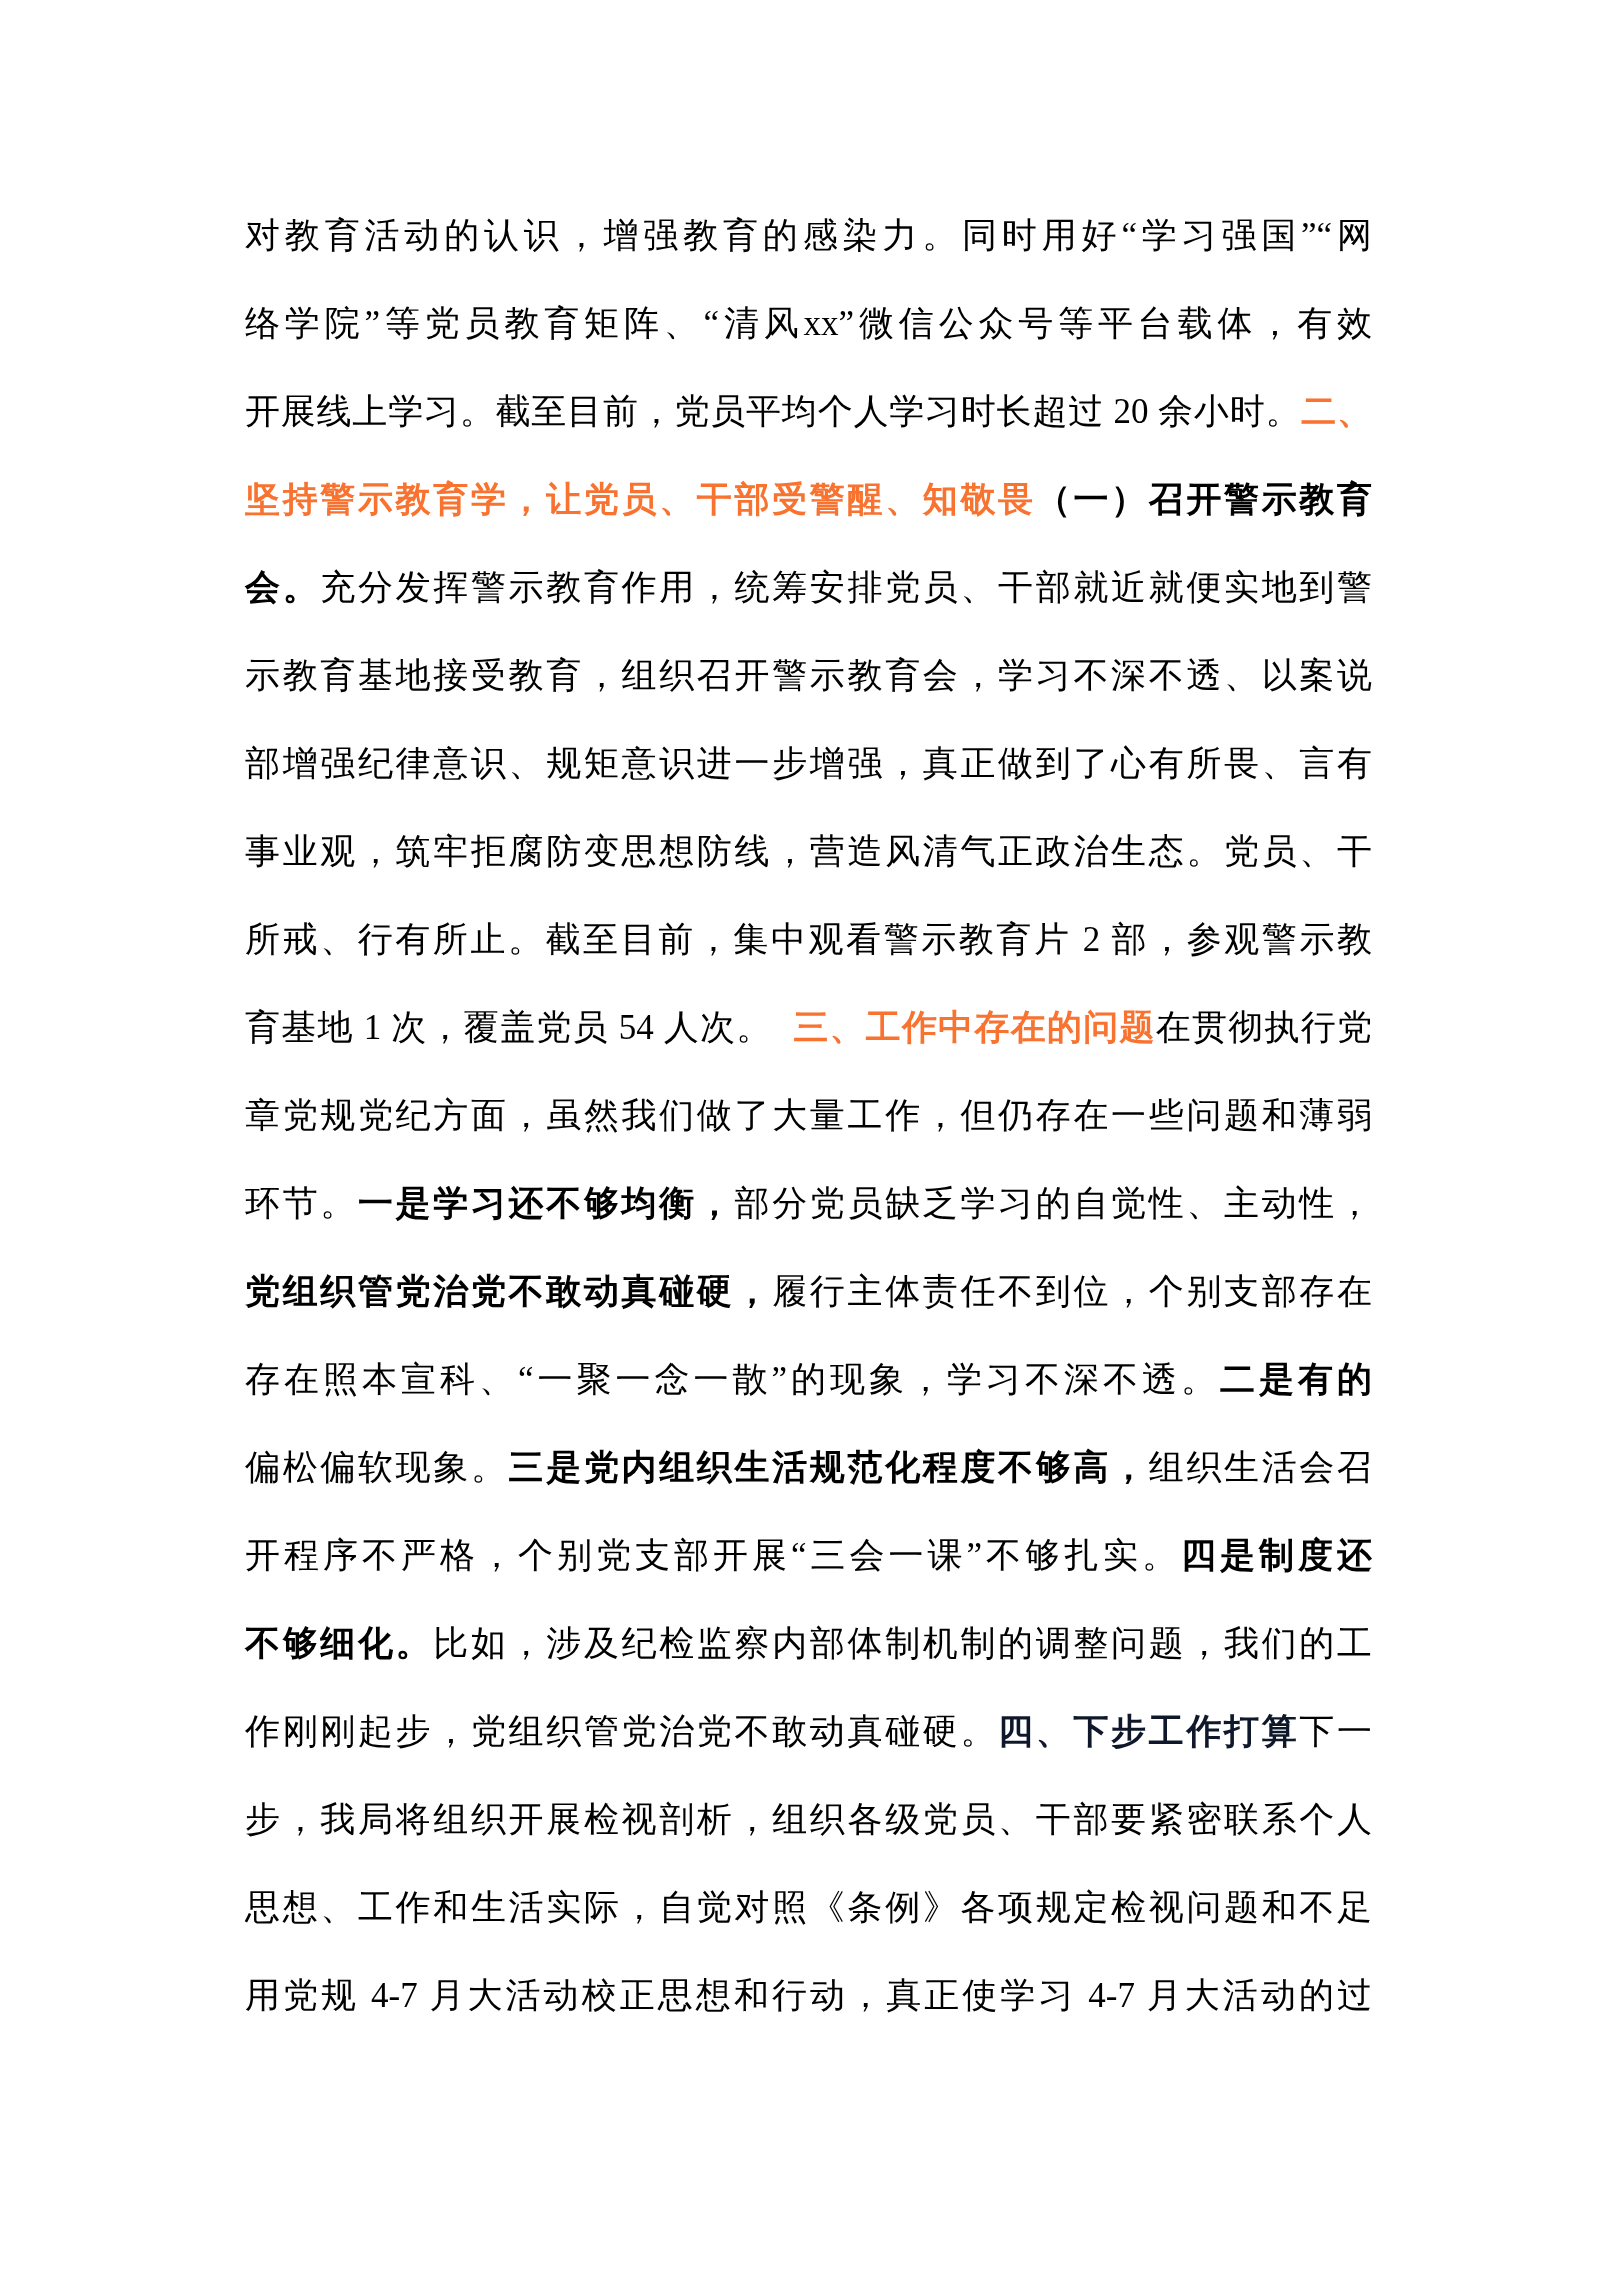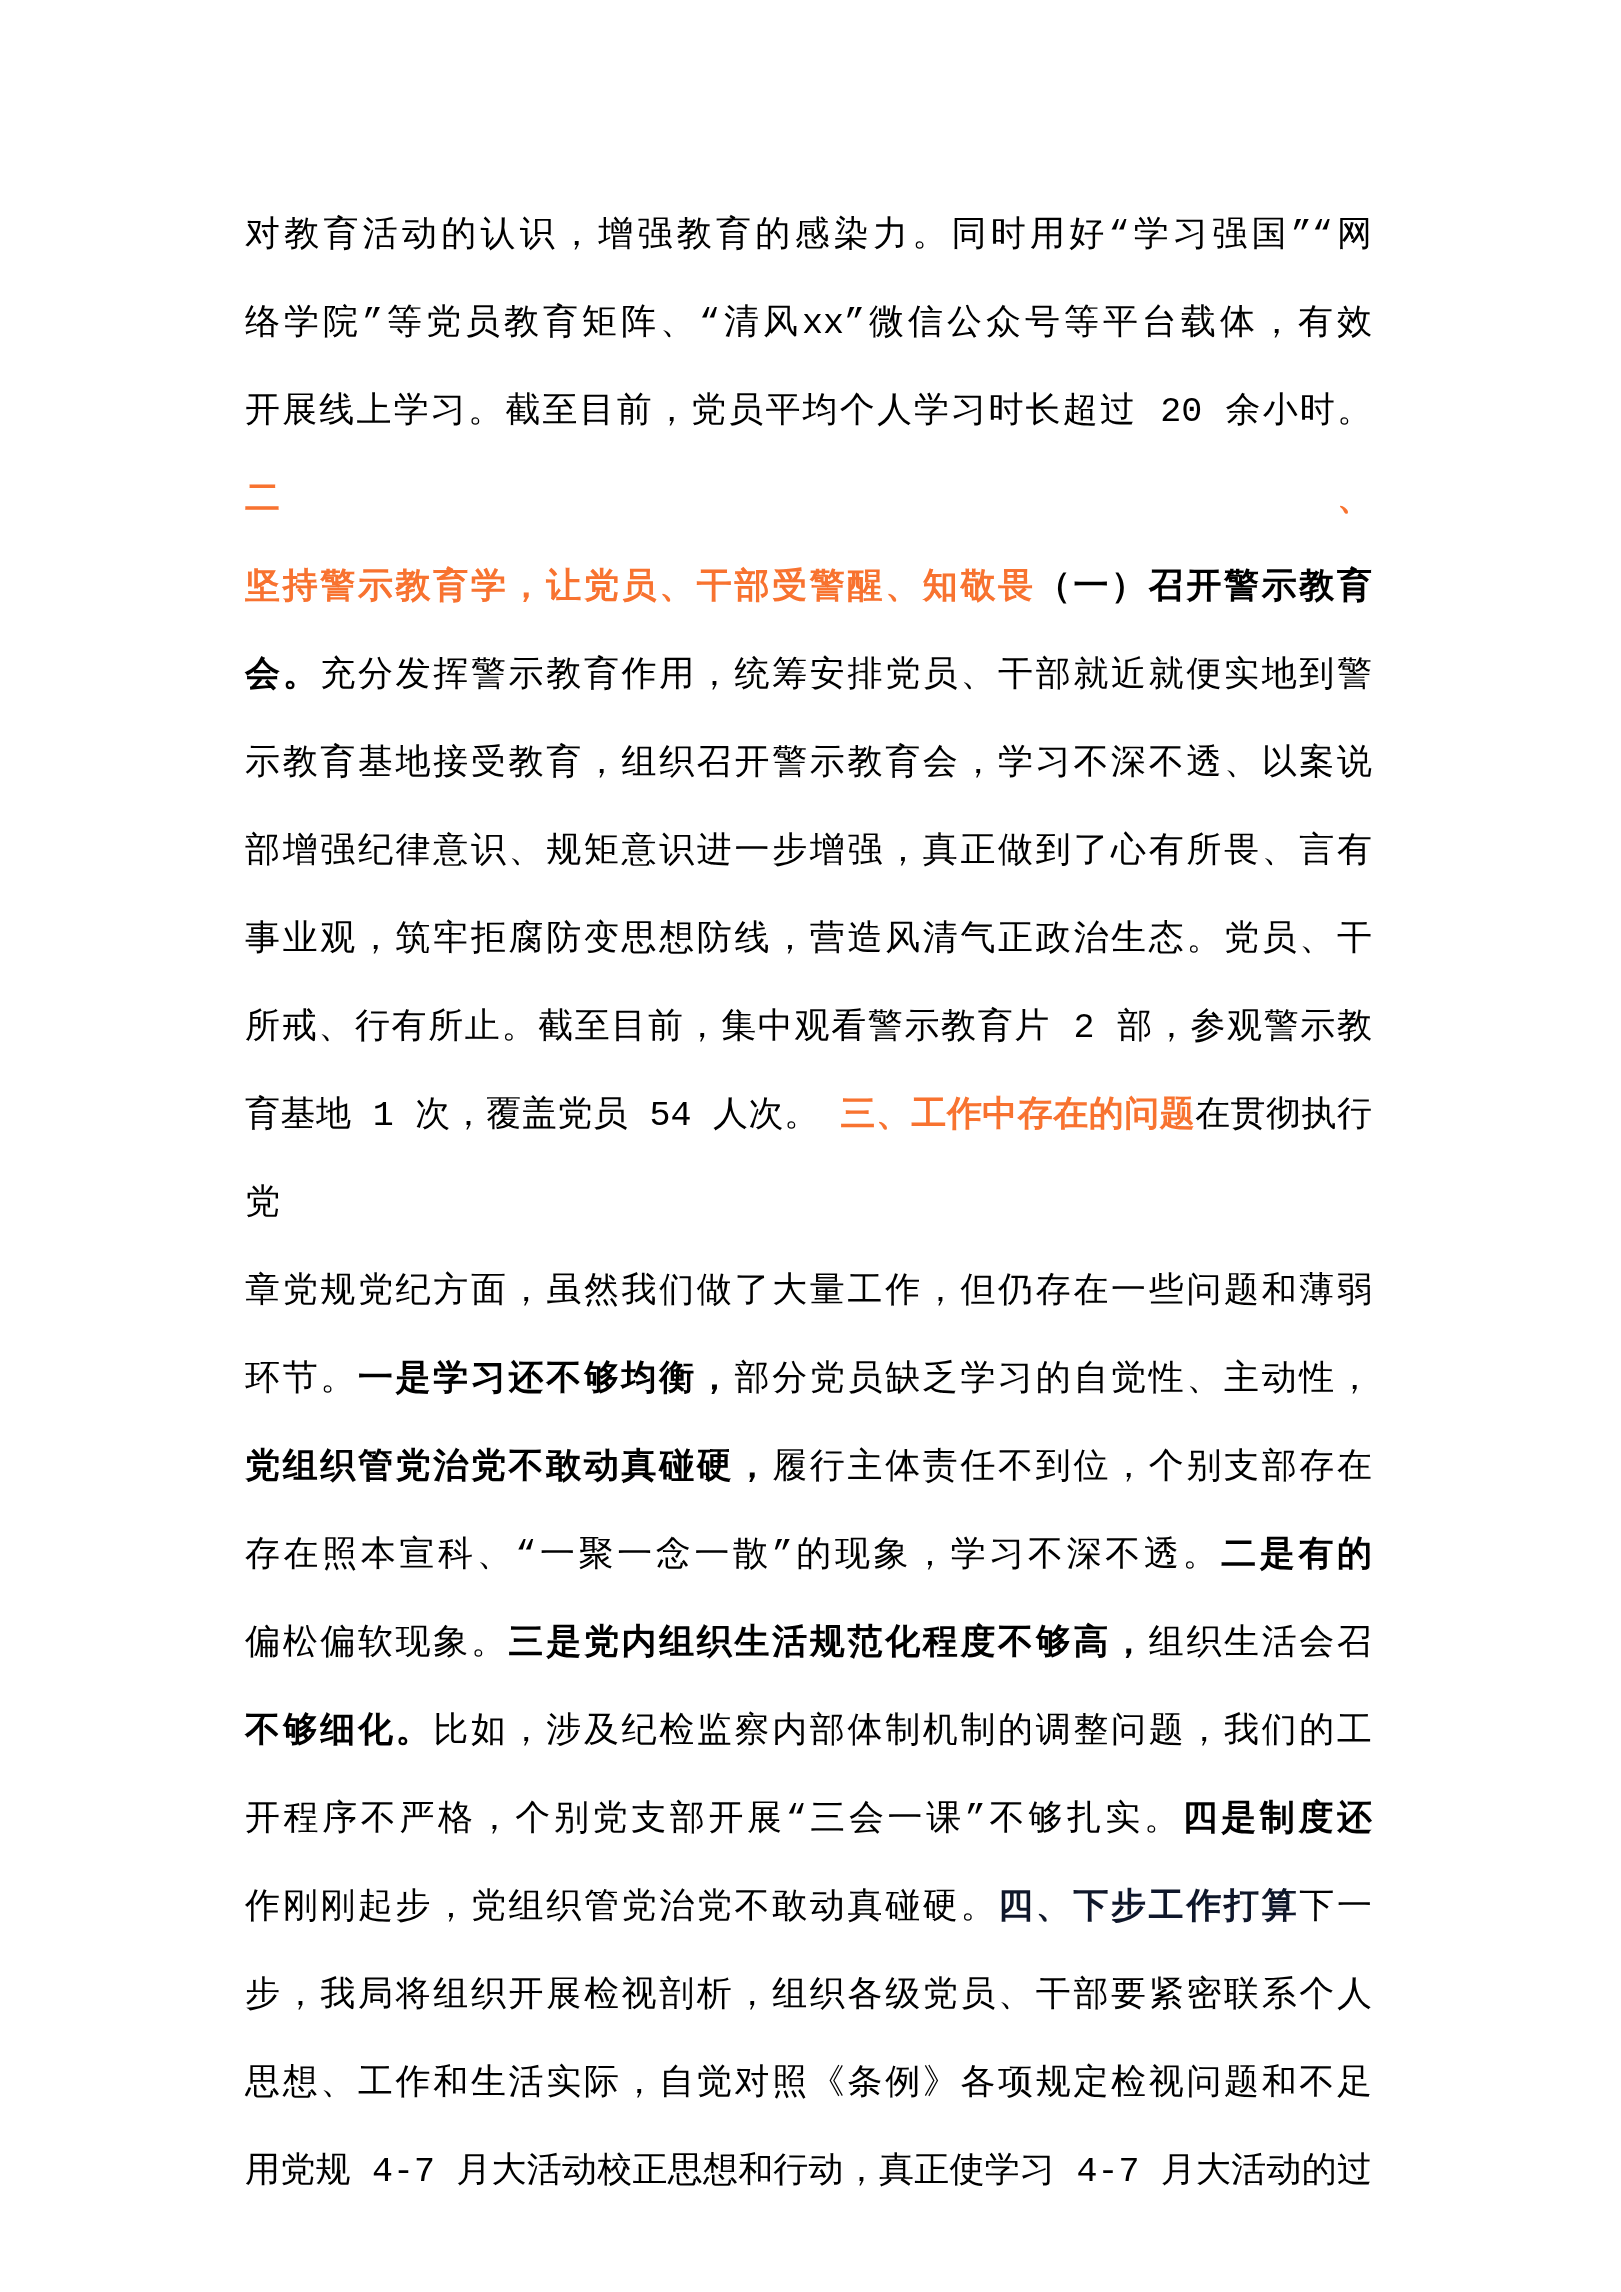--- a/index.html
+++ b/index.html
@@ -6,21 +6,21 @@
     margin: 0;
     padding: 0;
     background: #ffffff;
   }
   .page {
     position: relative;
     width: 1422px;
     height: 2293px;
     background: #ffffff;
     overflow: hidden;
-    font-family: Liberation Mono, monospace;
+    font-family: Liberation Serif, serif;
   }
   .doc {
     position: absolute;
     left: 245px;
     top: 192px;
     width: 1127px;
     color: #000000;
     font-size: 35px;
     line-height: 88px;
     font-weight: 400;
@@ -47,21 +47,21 @@
       <div class="line"><span class="run regular">示教育基地接受教育，组织召开警示教育会，学习不深不透、以案说</span></div>
       <div class="line"><span class="run regular">部增强纪律意识、规矩意识进一步增强，真正做到了心有所畏、言有</span></div>
       <div class="line"><span class="run regular">事业观，筑牢拒腐防变思想防线，营造风清气正政治生态。党员、干</span></div>
       <div class="line"><span class="run regular">所戒、行有所止。截至目前，集中观看警示教育片 2 部，参观警示教</span></div>
       <div class="line"><span class="run regular">育基地 1 次，覆盖党员 54 人次。</span><span class="run orange-bold" style="color: rgb(248, 115, 48); margin-left: 21px;">三、工作中存在的问题</span><span class="run regular">在贯彻执行党</span></div>
       <div class="line"><span class="run regular">章党规党纪方面，虽然我们做了大量工作，但仍存在一些问题和薄弱</span></div>
       <div class="line"><span class="run regular">环节。</span><span class="run bold">一是学习还不够均衡，</span><span class="run regular">部分党员缺乏学习的自觉性、主动性，</span></div>
       <div class="line"><span class="run bold">党组织管党治党不敢动真碰硬，</span><span class="run regular">履行主体责任不到位，个别支部存在</span></div>
       <div class="line"><span class="run regular">存在照本宣科、“一聚一念一散”的现象，学习不深不透。</span><span class="run bold">二是有的</span></div>
       <div class="line"><span class="run regular">偏松偏软现象。</span><span class="run bold">三是党内组织生活规范化程度不够高，</span><span class="run regular">组织生活会召</span></div>
+      <div class="line"><span class="run regular">开程序不严格，个别党支部开展“三会一课”不够扎实。</span><span class="run bold">四是制度还</span></div>
       <div class="line"><span class="run bold">不够细化。</span><span class="run regular">比如，涉及纪检监察内部体制机制的调整问题，我们的工</span></div>
-      <div class="line"><span class="run regular">开程序不严格，个别党支部开展“三会一课”不够扎实。</span><span class="run bold">四是制度还</span></div>
       <div class="line"><span class="run regular">作刚刚起步，党组织管党治党不敢动真碰硬。</span><span class="run orange-bold" style="color: #0f172a;">四、下步工作打算</span><span class="run regular">下一</span></div>
       <div class="line"><span class="run regular">步，我局将组织开展检视剖析，组织各级党员、干部要紧密联系个人</span></div>
       <div class="line"><span class="run regular">思想、工作和生活实际，自觉对照《条例》各项规定检视问题和不足</span></div>
       <div class="line"><span class="run regular">用党规 4-7 月大活动校正思想和行动，真正使学习 4-7 月大活动的过</span></div>
     </div>
 </div>
 
 
 </body></html>

